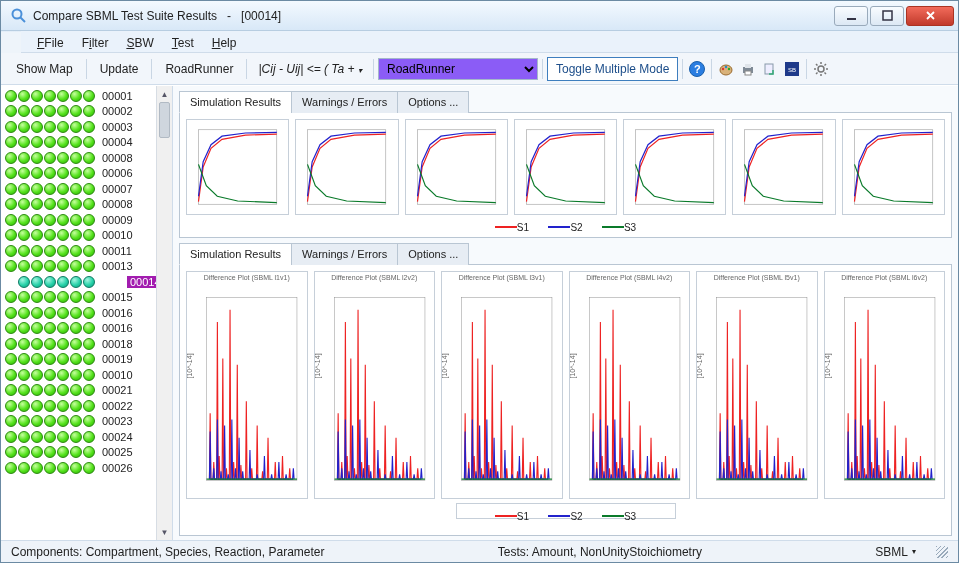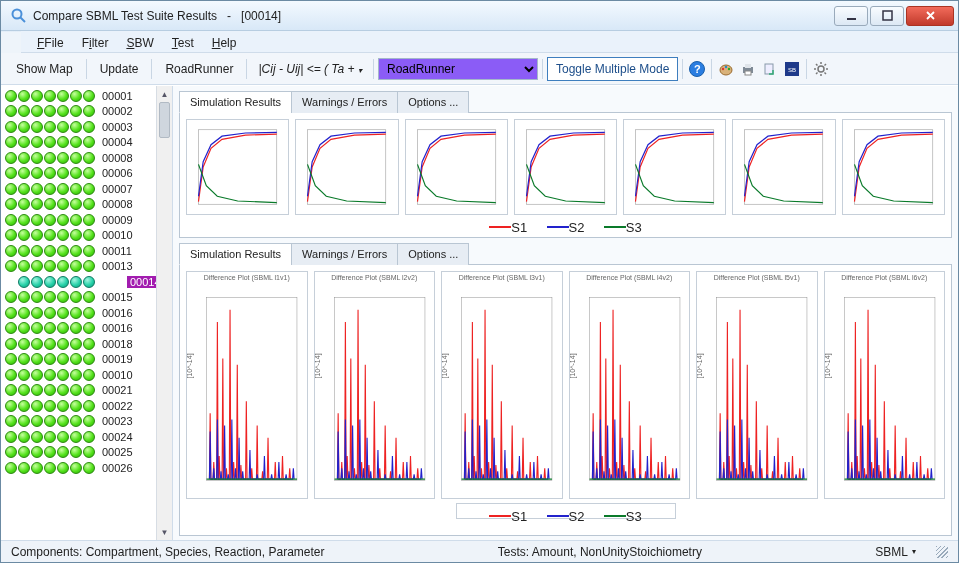--- a/index.html
+++ b/index.html
@@ -43,21 +43,21 @@
   .main { flex:1; display:flex; flex-direction:column; padding:4px 6px; gap:4px; overflow:hidden;}
   .tabs { display:flex; border-bottom:1px solid #b9c6d3; }
   .tab { padding:4px 10px; border:1px solid #b9c6d3; border-bottom:none; background:#e7edf4; margin-right:-1px; position:relative; top:1px; font-size:11px;}
   .tab.active { background:#fff; border-bottom:1px solid #fff; }
   .panel { border:1px solid #b9c6d3; border-top:none; background:#fff; padding:6px; }
   .row-thumbs { display:flex; gap:6px; }
   .thumbchart { flex:1; height:96px; border:1px solid #c6cfd9; background:#fff; position:relative; }
   .row-diffs { display:flex; gap:6px; }
   .diffchart { flex:1; height:228px; border:1px solid #c6cfd9; background:#fff; position:relative; }
   .legendbar { height:16px; padding-top:2px; text-align:center;}
-  .lg { display:inline-flex; align-items:center; margin:0 8px; font-size:13px;}
+  .lg { display:inline-flex; align-items:center; margin:0 8px; font-size:10px;}
   .lg .line { width:22px; height:2px; display:inline-block;}
   .lg .r{background:#e22;} .lg .b{background:#22c;} .lg .g{background:#0a7a2a;}
   .statusbar { height:22px; background:#eef3f9; border-top:1px solid #cfdcea; display:flex; align-items:center; padding:0 10px; gap:20px;}
   .statusbar .grow { flex:1; }
   .statusbar .seg { white-space:nowrap; }
   .statusbar .combo { display:flex; align-items:center; gap:4px; }
   .help-icon { width:16px;height:16px;border-radius:50%;background:#2a7de1;color:#fff;display:flex;align-items:center;justify-content:center;font-weight:bold;font-size:11px;border:1px solid #195fab;}
 </style>
 </head>
 <body>

